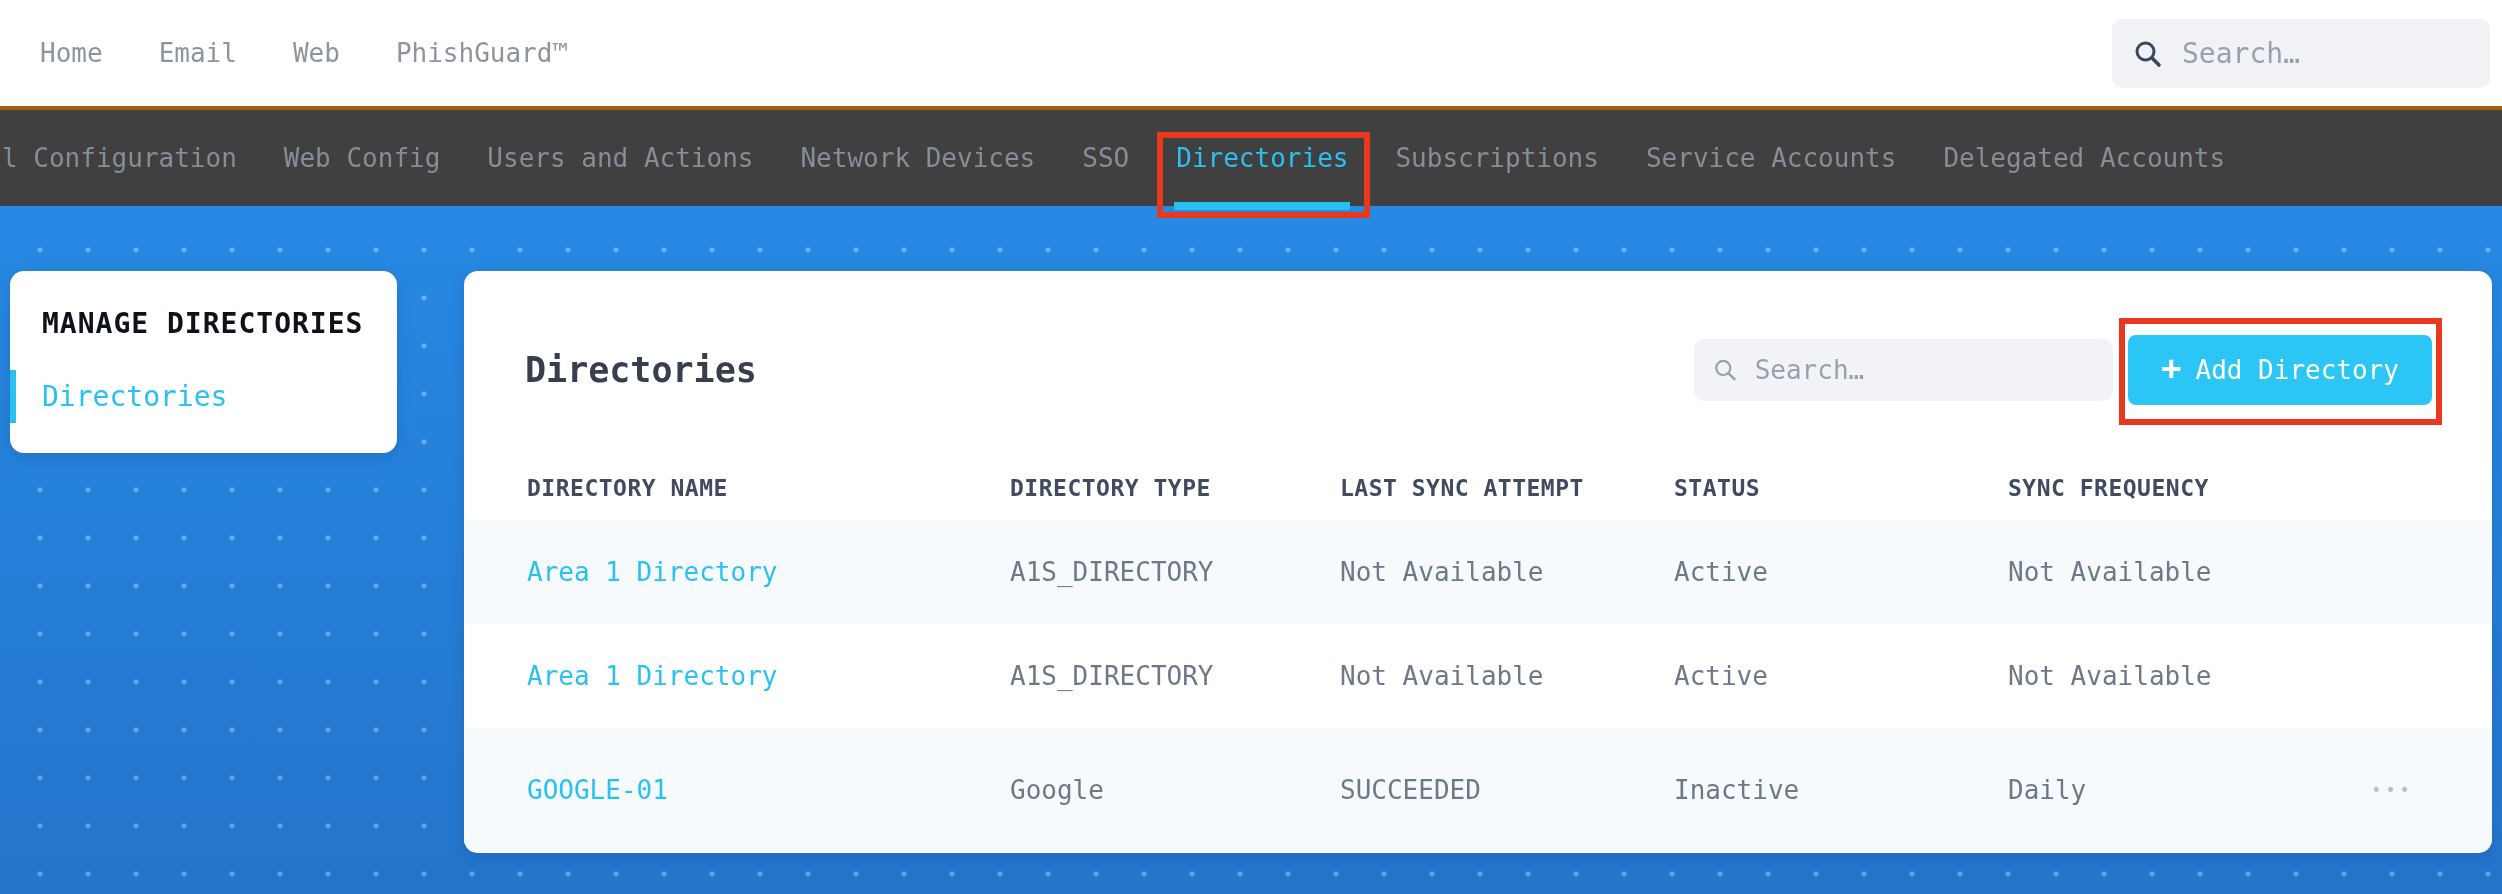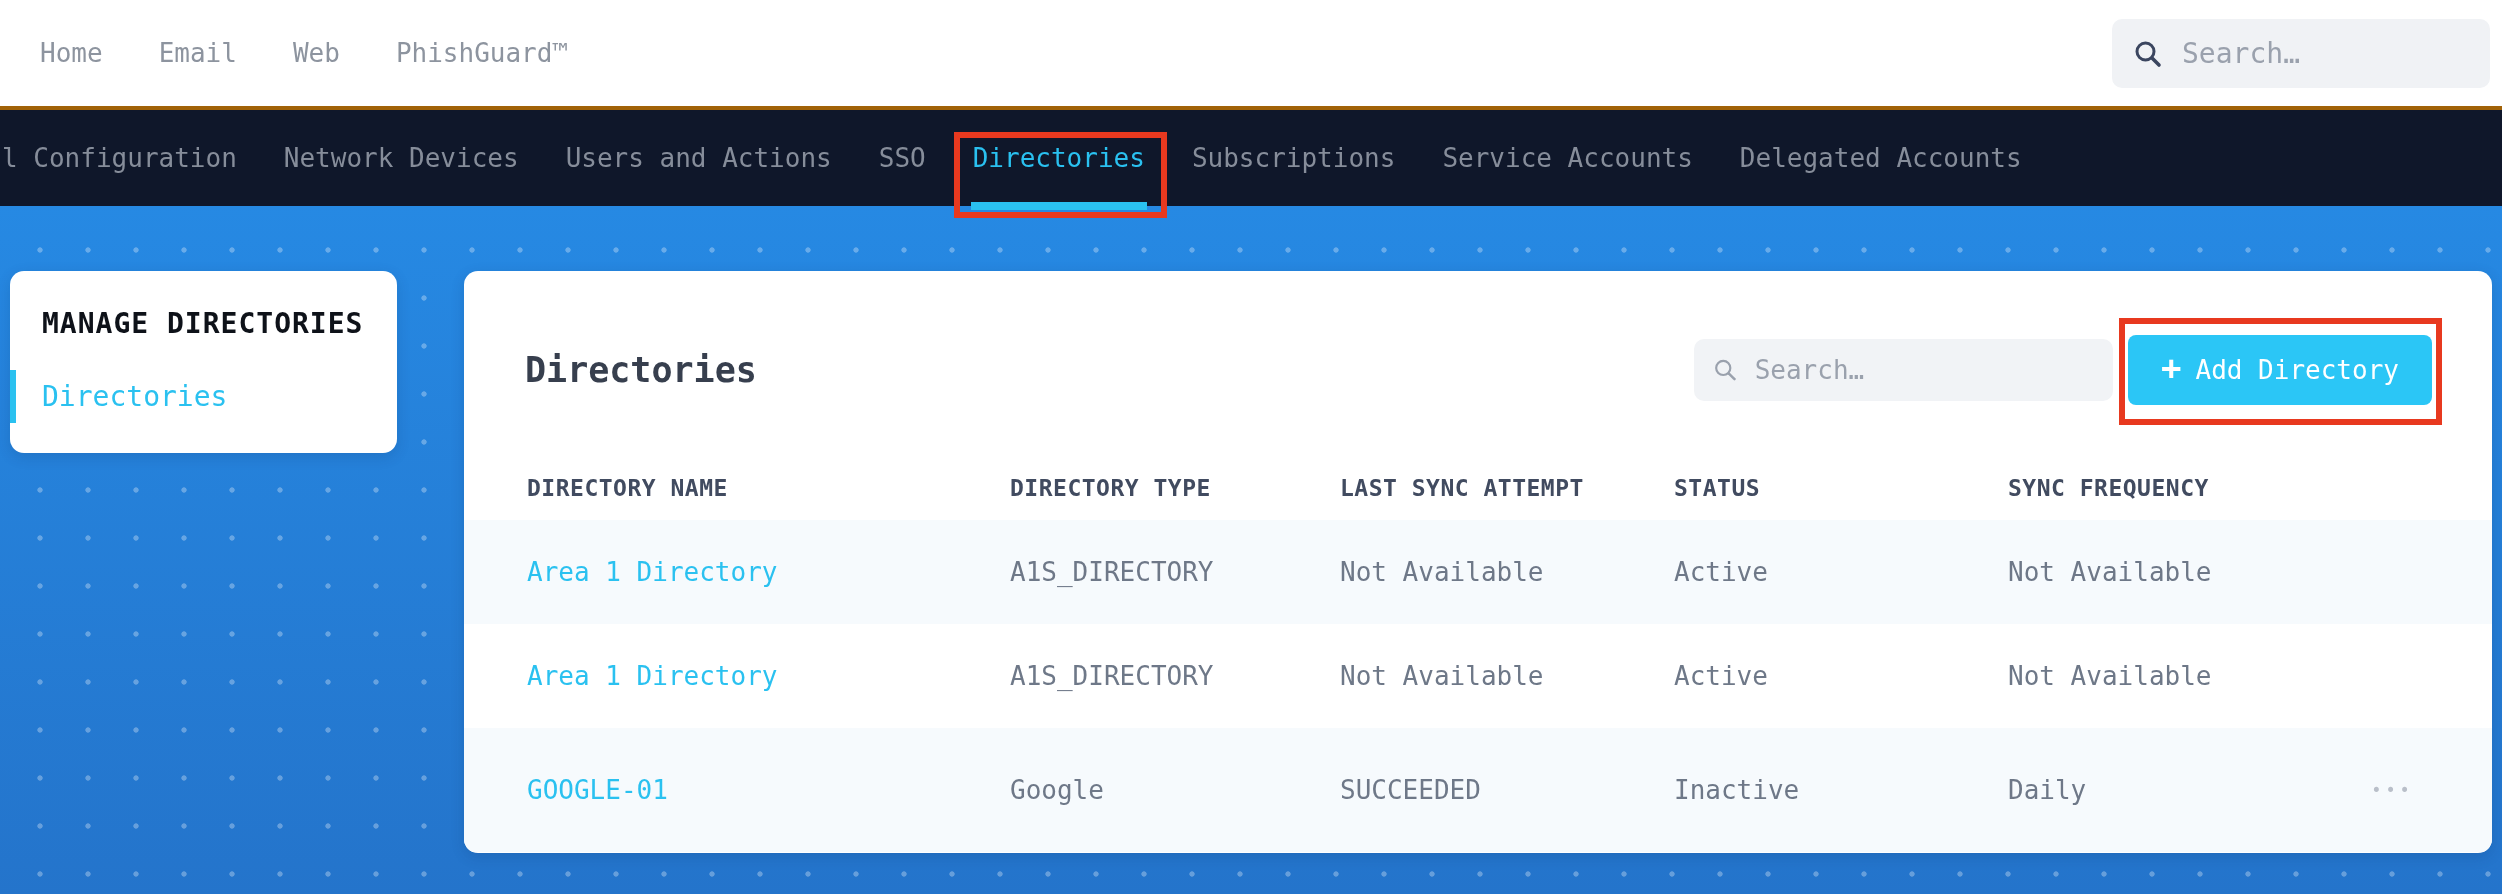--- a/index.html
+++ b/index.html
@@ -13,21 +13,21 @@
   .topnav-items { display:flex; gap:56px; padding-left:40px; }
   .topnav-items .nav-item { font-size:26px; color:#8d949f; cursor:pointer; white-space:nowrap; }
   .top-search { position:absolute; right:12px; top:19px; width:378px; height:69px; background:#f0f2f5;
                 border-radius:10px; display:flex; align-items:center; padding:0 20px; }
   .top-search svg { flex:0 0 auto; }
   .top-search input { border:none; outline:none; background:transparent; font-family:inherit;
                       font-size:28px; color:#4a5468; width:100%; margin-left:18px; }
   .top-search input::placeholder { color:#9aa1ad; }
 
   
-  .subnav { position:absolute; left:0; top:110px; width:2502px; height:96px; background:#0f172a;
+  .subnav { position:absolute; left:0; top:110px; width:2502px; height:96px; background:#404040;
             display:flex; align-items:stretch; gap:47px; padding-left:2px; z-index:5; }
   .subnav .nav-item { font-size:26px; color:#868d9a; display:flex; align-items:center;
                       height:96px; cursor:pointer; white-space:nowrap; position:relative; }
   .subnav .nav-item.active { color:#2ac1f0; }
   .subnav .nav-item.active .underline { position:absolute; left:-2px; right:-2px; bottom:-4px;
                       height:8px; background:#2ac1f0; }
   .annotation-box { position:absolute; border:6px solid #e8391f; pointer-events:none; z-index:9; }
   .tab-annotation { top:22px; bottom:-12px; left:-19px; right:-22px; }
 
   
@@ -94,22 +94,23 @@
       <svg width="32" height="32" viewBox="0 0 32 32">
         <circle cx="13.5" cy="13.5" r="8.5" fill="none" stroke="#3b465f" stroke-width="3"></circle>
         <line x1="20" y1="20" x2="27" y2="27" stroke="#3b465f" stroke-width="3.6" stroke-linecap="round"></line>
       </svg>
       <input type="text" placeholder="Search…" style="">
     </div>
   </div>
 
   <div class="subnav">
     <span class="nav-item">l Configuration</span>
+    <span class="nav-item">Web Config</span>
+    <span class="nav-item">Users and Actions</span>
     <span class="nav-item">Network Devices</span>
-    <span class="nav-item">Users and Actions</span>
     <span class="nav-item">SSO</span>
     <span class="nav-item active">
       <span>Directories</span>
       <span class="underline"></span>
       <span class="annotation-box tab-annotation"></span>
     </span>
     <span class="nav-item">Subscriptions</span>
     <span class="nav-item">Service Accounts</span>
     <span class="nav-item">Delegated Accounts</span>
   </div>

